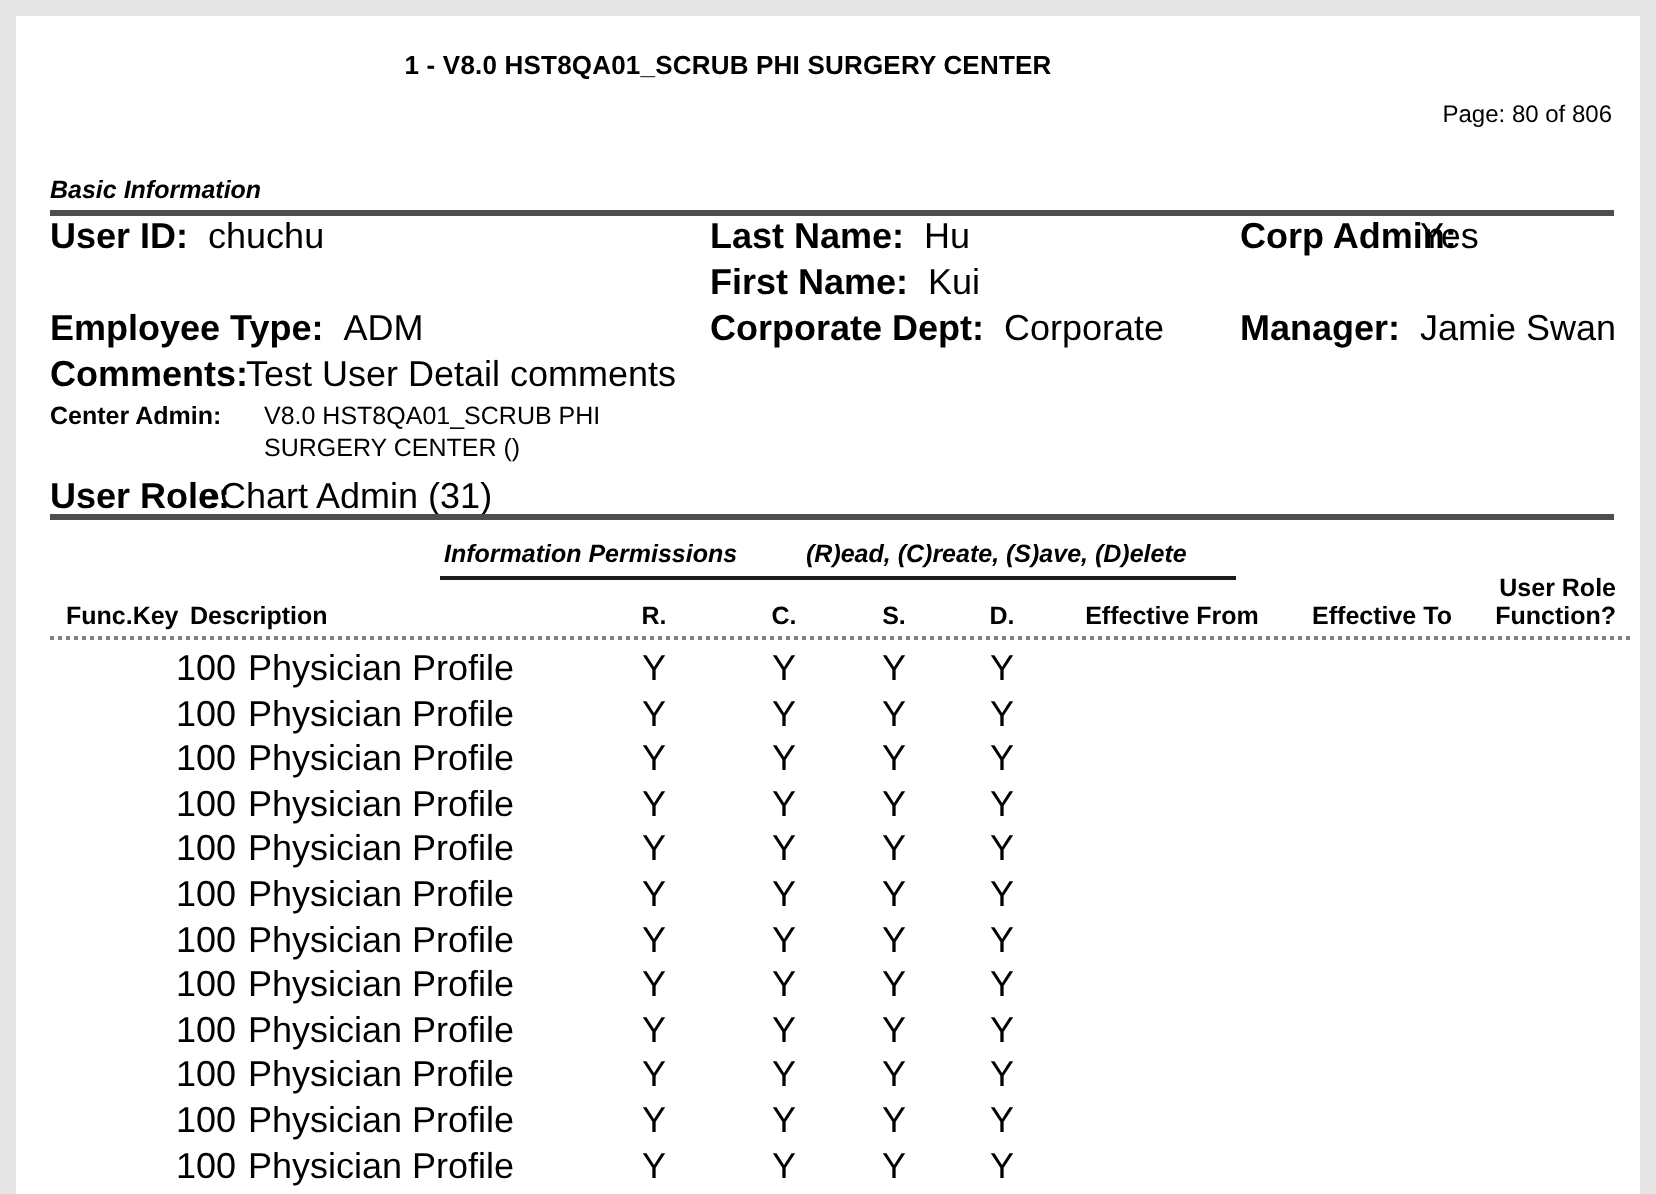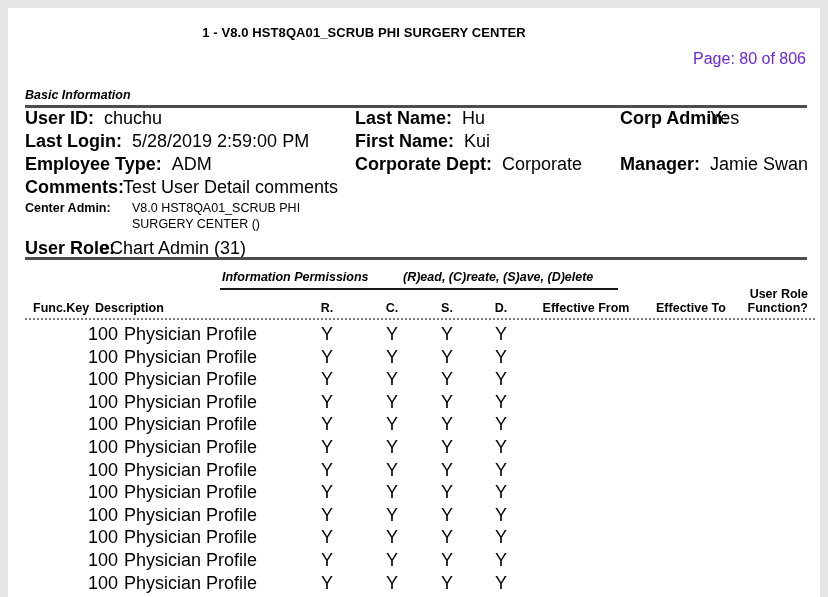--- a/index.html
+++ b/index.html
@@ -12,21 +12,21 @@
   }
   .page{
     position:absolute;left:8px;top:8px;width:812px;height:589px;
     background:#ffffff;overflow:hidden;
   }
   .abs{position:absolute;white-space:nowrap;}
   .title{
     left:0;top:17px;width:712px;text-align:center;
     font-size:13px;font-weight:bold;letter-spacing:.1px;
   }
-  .page-indicator{top:42px;right:14px;font-size:16px;color:#6d28d9;}
+  .page-indicator{top:42px;right:14px;font-size:12px;color:#000000;}
   .section-title{left:17px;top:80px;font-size:12.5px;font-weight:bold;font-style:italic;}
   .rule{position:absolute;left:17px;width:782px;height:3px;background:#4d4d4d;}
   .rule-1{top:97px;}
   .rule-2{top:249px;}
   .field{font-size:18px;line-height:15px;}
   .lbl{font-weight:bold;margin-right:10px;}
   .lbl.w90{display:inline-block;width:90px;margin-right:0;}
   .lbl.w98{display:inline-block;width:98px;margin-right:0;}
   .lbl.w75{display:inline-block;width:75px;margin-right:0;}
   .field-flex{display:flex;font-size:12.5px;line-height:15px;}
@@ -67,23 +67,20 @@
   <div class="abs field" style="left:17px;top:103px;">
     <span class="lbl">User ID:</span><span class="val">chuchu</span>
   </div>
   <div class="abs field" style="left:347px;top:103px;">
     <span class="lbl">Last Name:</span><span class="val">Hu</span>
   </div>
   <div class="abs field" style="left:612px;top:103px;">
     <span class="lbl w90">Corp Admin:</span><span class="val">Yes</span>
   </div>
 
-  <div class="abs field" style="left:17px;top:126px;">
-    <span class="lbl">Last Login:</span><span class="val">5/28/2019 2:59:00 PM</span>
-  </div>
   <div class="abs field" style="left:347px;top:126px;">
     <span class="lbl">First Name:</span><span class="val">Kui</span>
   </div>
 
   <div class="abs field" style="left:17px;top:149px;">
     <span class="lbl">Employee Type:</span><span class="val">ADM</span>
   </div>
   <div class="abs field" style="left:347px;top:149px;">
     <span class="lbl">Corporate Dept:</span><span class="val">Corporate</span>
   </div>

